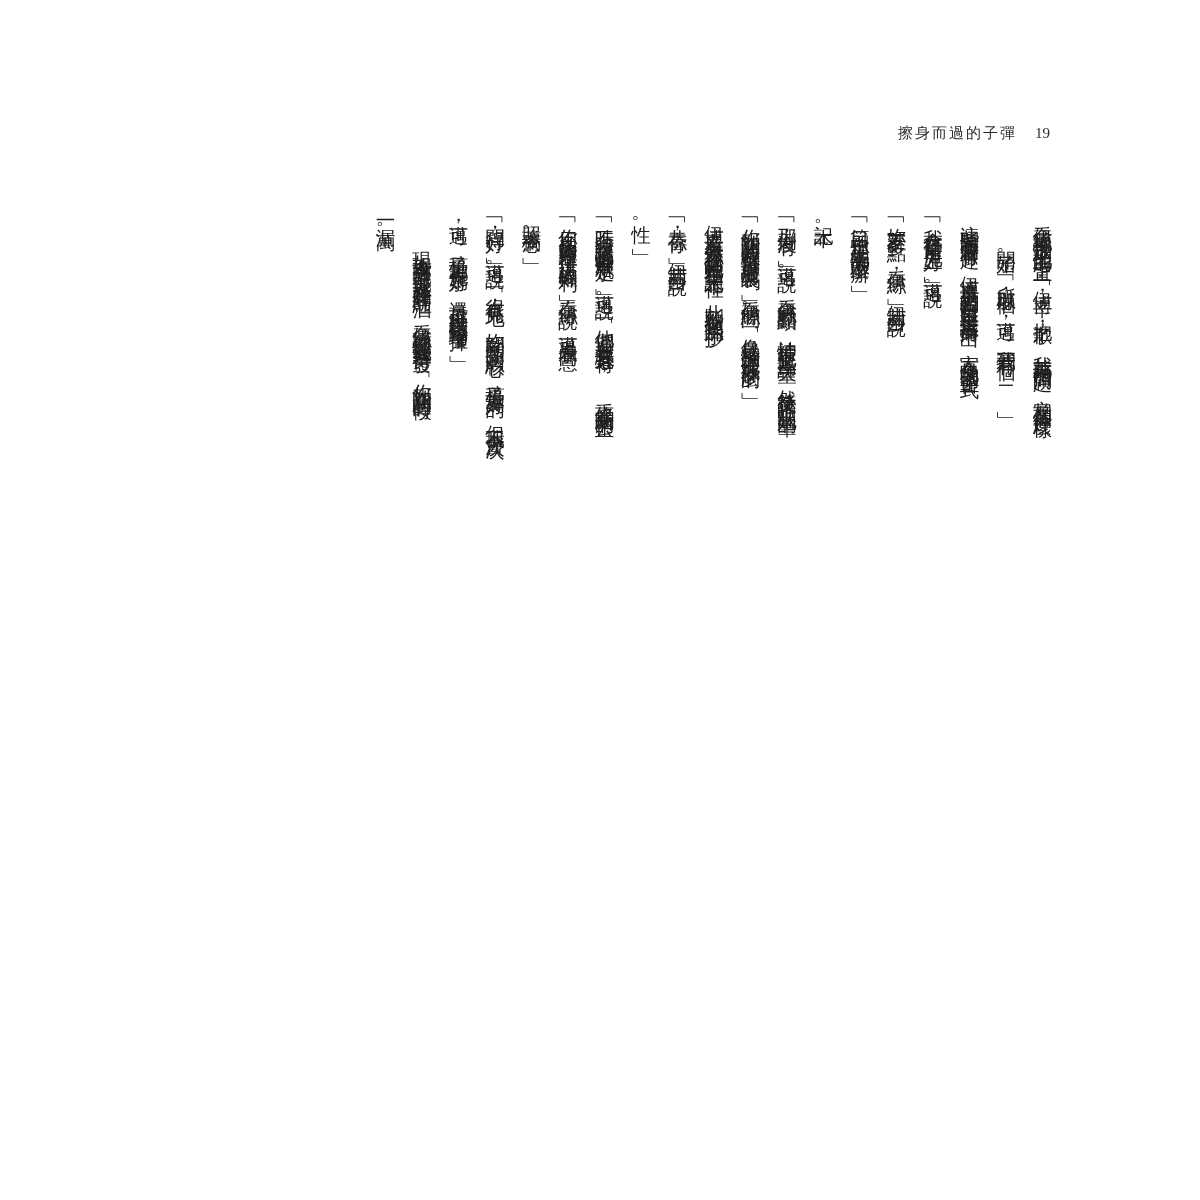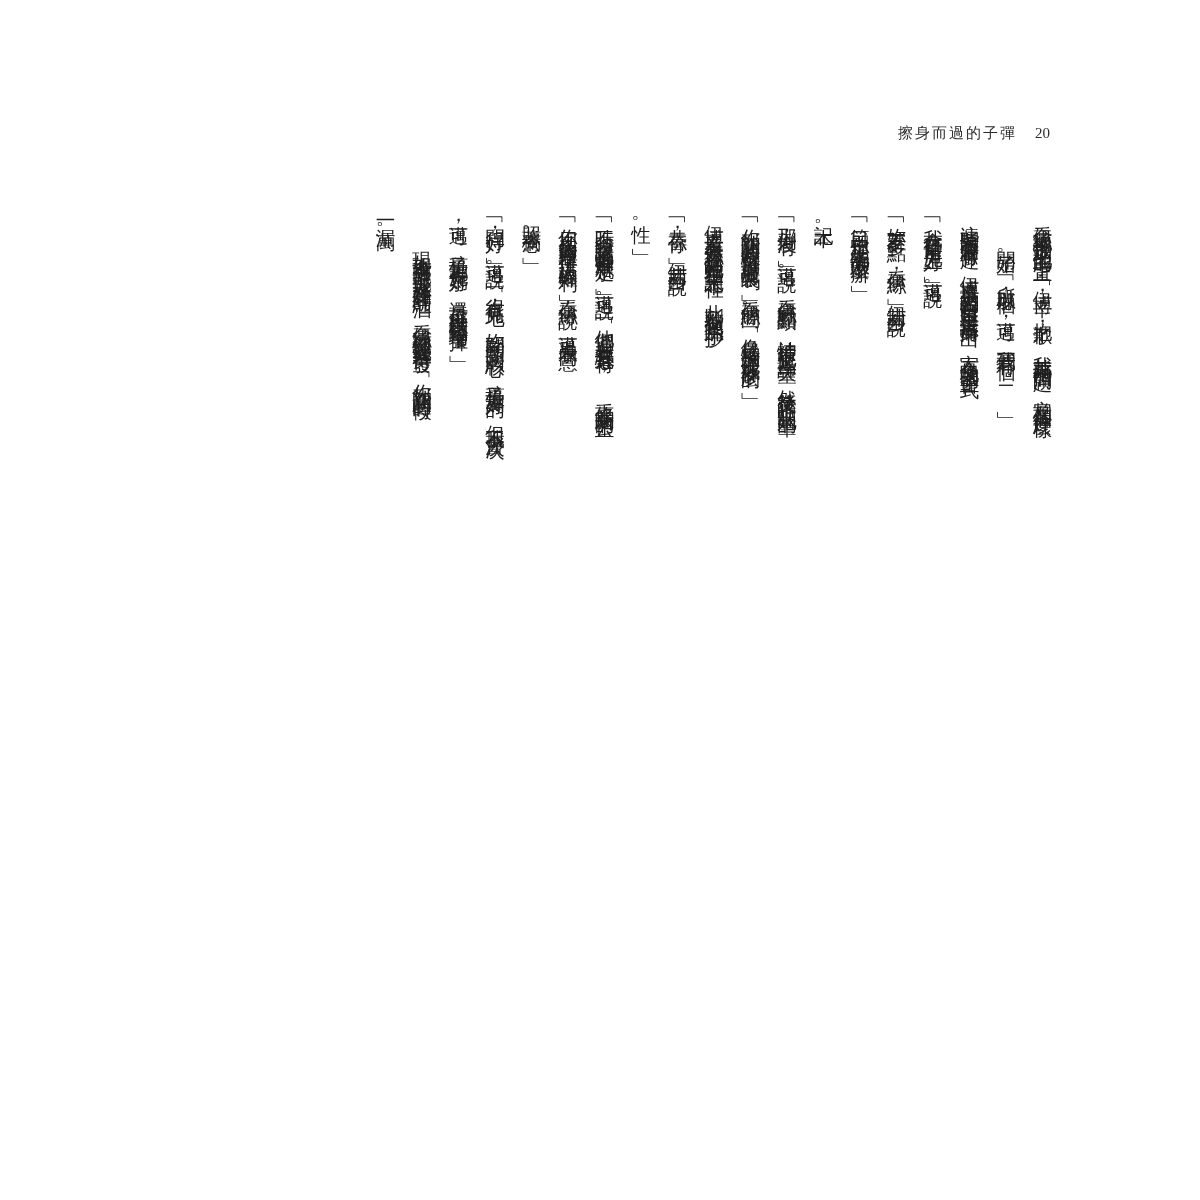--- a/index.html
+++ b/index.html
@@ -71,21 +71,21 @@
     padding-top: 26px;
   }
 </style>
 </head>
 <body>
 
 <div class="page">
 
   <div class="running-head">
     <span>擦身而過的子彈</span>
-    <span class="folio">20</span>
+    <span class="folio">19</span>
   </div>
 
   <div class="body-text" id="body-text">
       <div class="vline">一漏萬。</div>
       <div class="vline indent">現如今邁可眼前擺著一杯雜牌的紅酒，喬伊絲顯然感覺蓄勢待發。「你報新聞的時候，</div>
       <div class="vline">邁可，稿子是都先寫好了，還是你可以稍微臨場發揮？」</div>
       <div class="vline">「問得好，」邁可說。「很有見地，妳問到了問題的核心。稿子是寫好的，但我不會次次</div>
       <div class="vline">照著稿念。」</div>
       <div class="vline">「你用多年的資歷掙得了這樣的權利，」喬伊絲說，邁可表示同意。</div>
       <div class="vline">「時不時會讓我陷進麻煩就是了，」邁可說。「他們逼著我去賽尼特６，重修新聞的公正</div>

